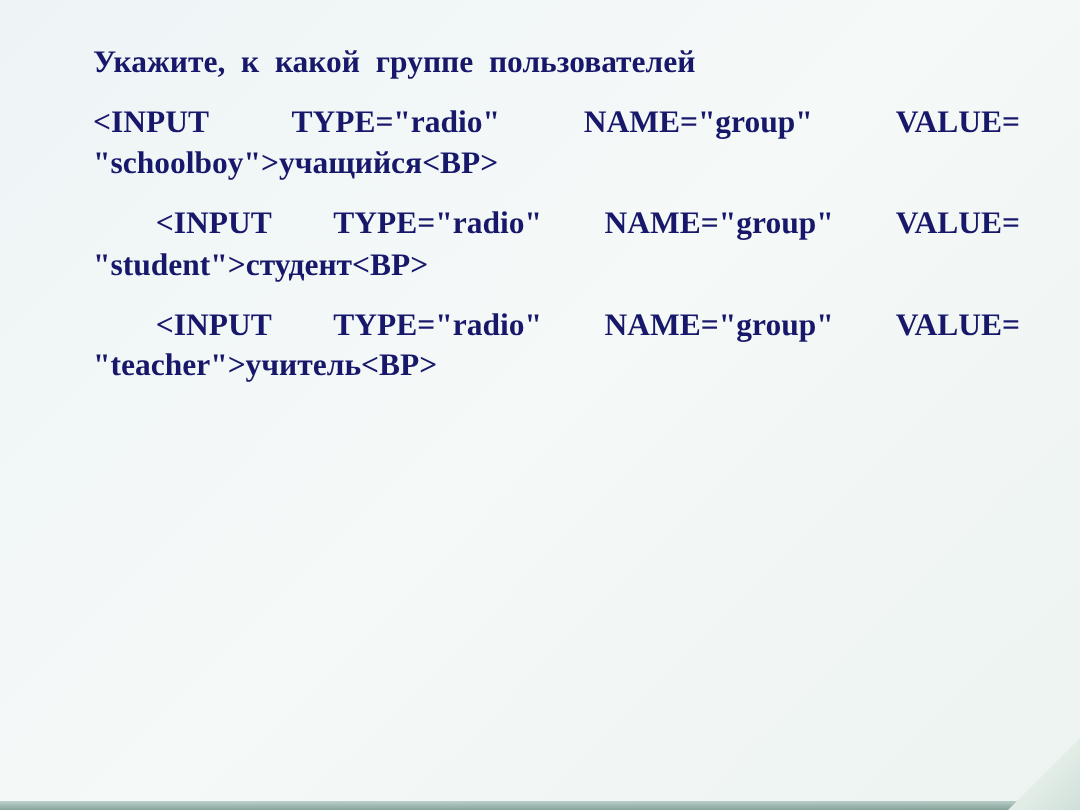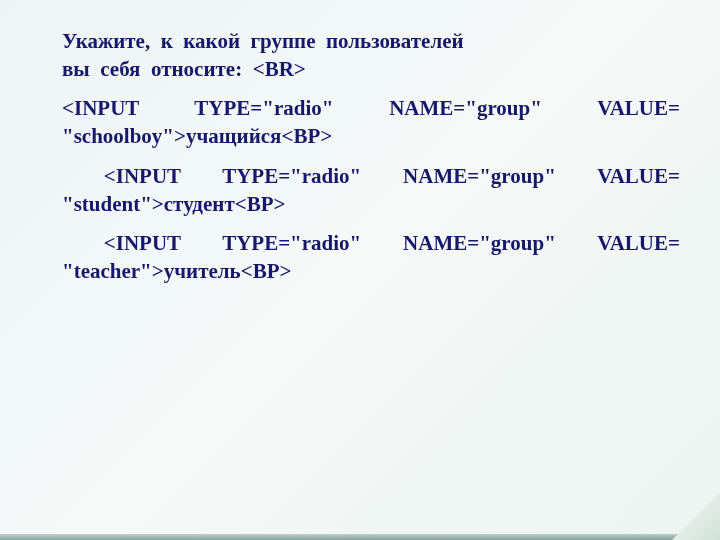--- a/index.html
+++ b/index.html
@@ -50,21 +50,20 @@
     word-spacing: 0.25em;
   }
 </style>
 </head>
 <body>
 
 <div class="content">
 
   <p class="para intro">
     <span>Укажите,   к   какой     группе пользователей</span><br>
-    <span>вы   себя   относите:    &lt;BR&gt;</span>
   </p>
 
   <p class="para">
     <span>&lt;INPUT    TYPE="radio" NAME="group"    VALUE= "schoolboy"&gt;учащийся&lt;BP&gt;</span>
   </p>
 
   <p class="para">
     &nbsp;<span>&lt;INPUT    TYPE="radio" NAME="group"    VALUE= "student"&gt;студент&lt;BP&gt;</span>
   </p>
 

